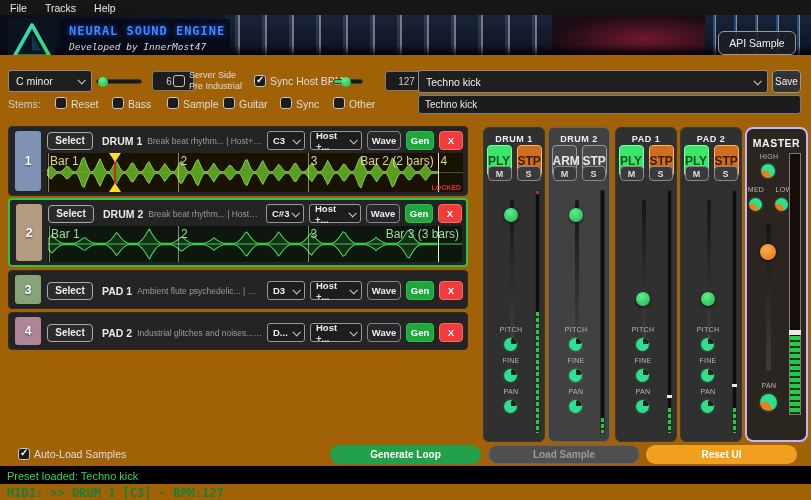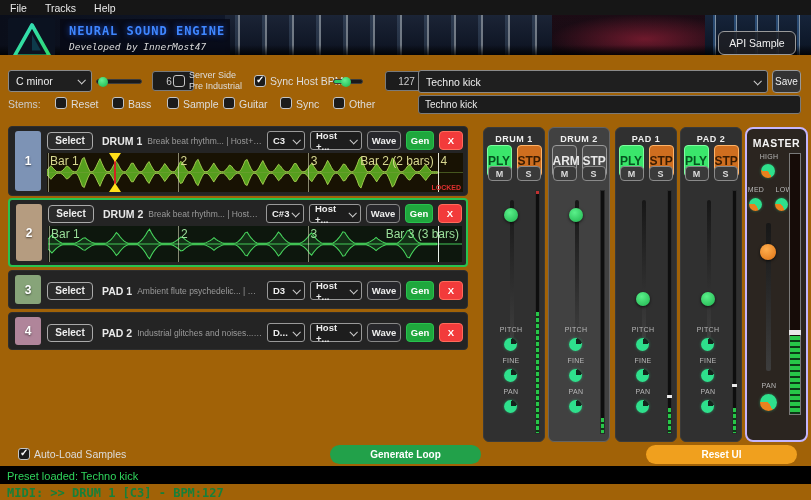--- a/index.html
+++ b/index.html
@@ -409,20 +409,21 @@
         <div class="mlit" style="height: 78px;"></div>
         <div class="mtick" style="top:auto;bottom:79px;height:5px"></div>
       </div>
     <div class="klabel" style="top:253px;width:44px">PAN</div>
     <div class="knob mk" style="left:13px;top:265px;width:17px;height:17px"></div>
   </div>
 
   <div class="chk on" style="left:18px;top:448px"></div>
   <div class="lbl" style="left:34px;top:448px">Auto-Load Samples</div>
   <button class="fbtn gen" style="left:330px;width:151px">Generate Loop</button>
+  <button class="fbtn load" style="left:488px;width:152px">Load Sample</button>
   <button class="fbtn reset" style="left:646px;width:151px">Reset UI</button>
 
   <div class="status">
     <div class="l1">Preset loaded: Techno kick</div>
     <div class="l2">MIDI: &gt;&gt; DRUM 1 [C3] - BPM:127</div>
   </div>
 
 </div>
 
 </body></html>

